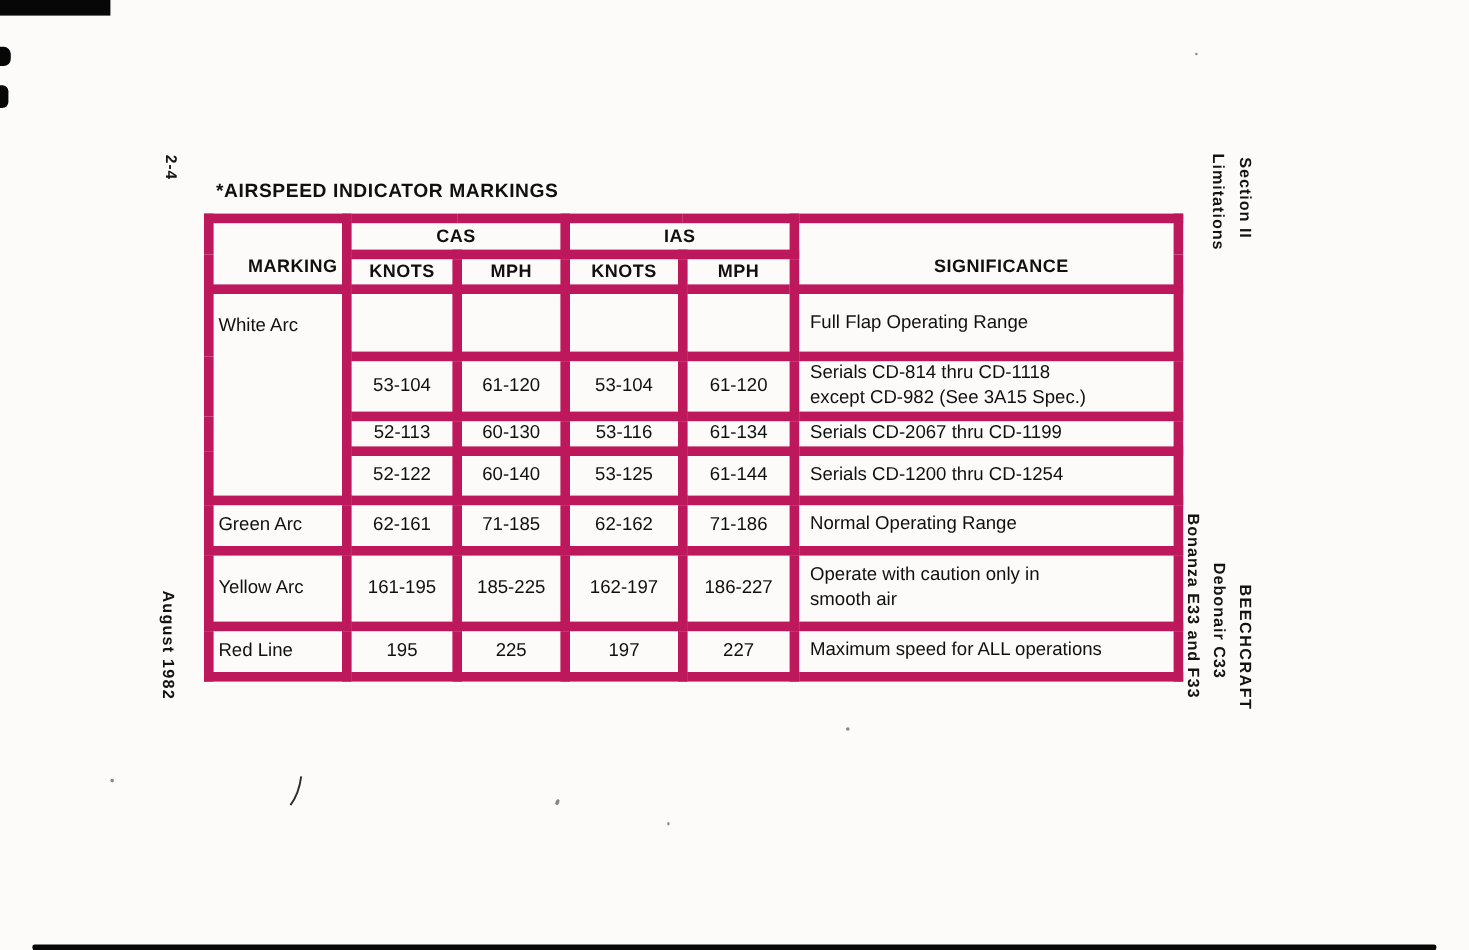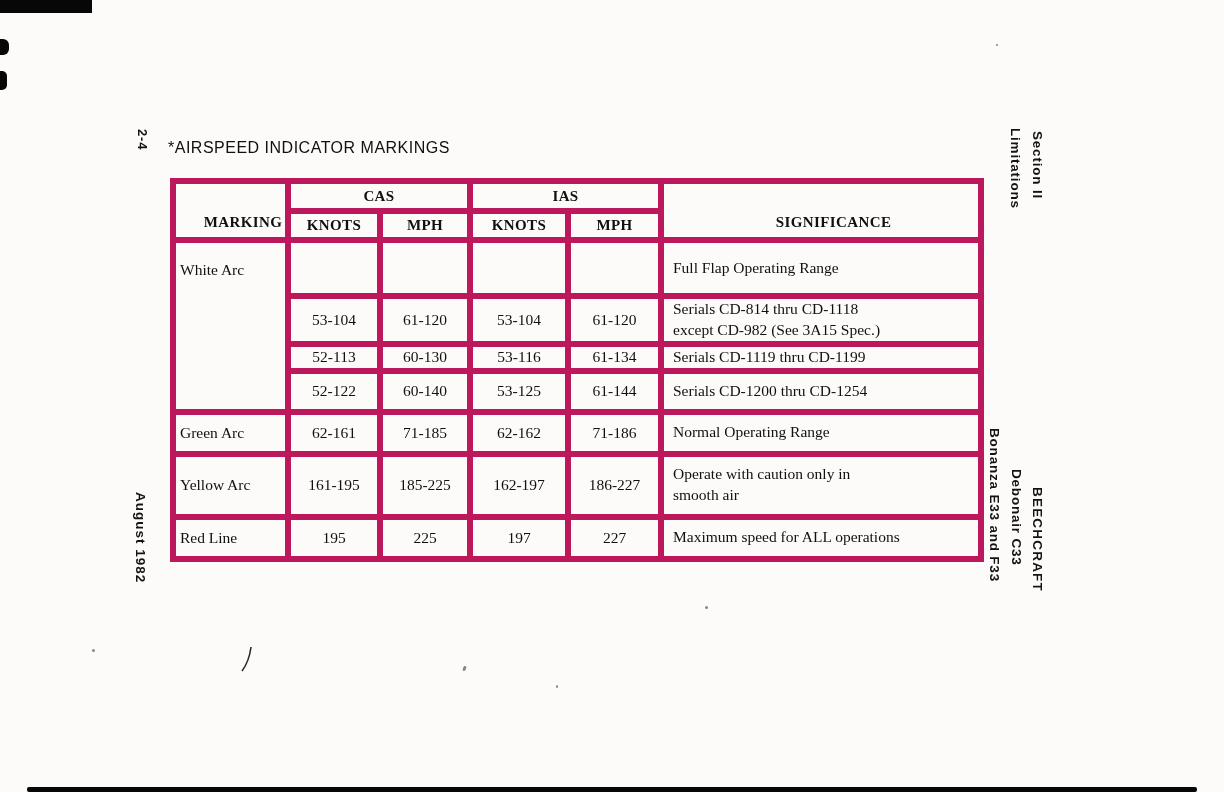--- a/index.html
+++ b/index.html
@@ -9,32 +9,32 @@
     position: relative;
     background: #fcfbf9;
     font-family: "Liberation Sans", sans-serif;
     color: #141414;
     overflow: hidden;
   }
   .page { position: absolute; inset: 0; }
 
   .title {
     position: absolute; left: 168px; top: 139px;
-    font-size: 16px; font-weight: 400; letter-spacing: 0.5px;
-    margin: 0; color: #101010;
+    font-size: 16px; font-weight: 700; letter-spacing: 0.5px;
+    margin: 12px; color: #101010;
   }
 
   table.markings {
     position: absolute; left: 170px; top: 178px;
     width: 808px; border-collapse: collapse; table-layout: fixed;
   }
   .markings th, .markings td {
-    border: 6px solid #be185d;
+    border: 8px solid #be185d;
     padding: 0;
-    font-family: Liberation Serif, serif;
+    font-family: Liberation Sans, sans-serif;
   }
   .markings th {
     font-size: 15px; font-weight: 700; letter-spacing: 0.4px;
     text-align: center; color: #101010;
   }
   .markings thead tr.h1 { height: 30px; }
   .markings thead tr.h2 { height: 29px; }
   .markings th.span-v { vertical-align: bottom; padding-bottom: 6px; padding-left: 25px; }
   .markings td { font-size: 15.5px; color: #101010; }
   .markings td.num { text-align: center; vertical-align: middle; }
@@ -155,21 +155,21 @@
         <td class="num">53-104</td>
         <td class="num">61-120</td>
         <td class="sig">Serials CD-814 thru CD-1118
 except CD-982 (See 3A15 Spec.)</td>
       </tr>
       <tr>
         <td class="num">52-113</td>
         <td class="num">60-130</td>
         <td class="num">53-116</td>
         <td class="num">61-134</td>
-        <td class="sig">Serials CD-1119 thru CD-1199</td>
+        <td class="sig">Serials CD-2067 thru CD-1199</td>
       </tr>
       <tr>
         <td class="num">52-122</td>
         <td class="num">60-140</td>
         <td class="num">53-125</td>
         <td class="num">61-144</td>
         <td class="sig">Serials CD-1200 thru CD-1254</td>
       </tr>
       <tr>
         <td class="marking">Green Arc</td>

